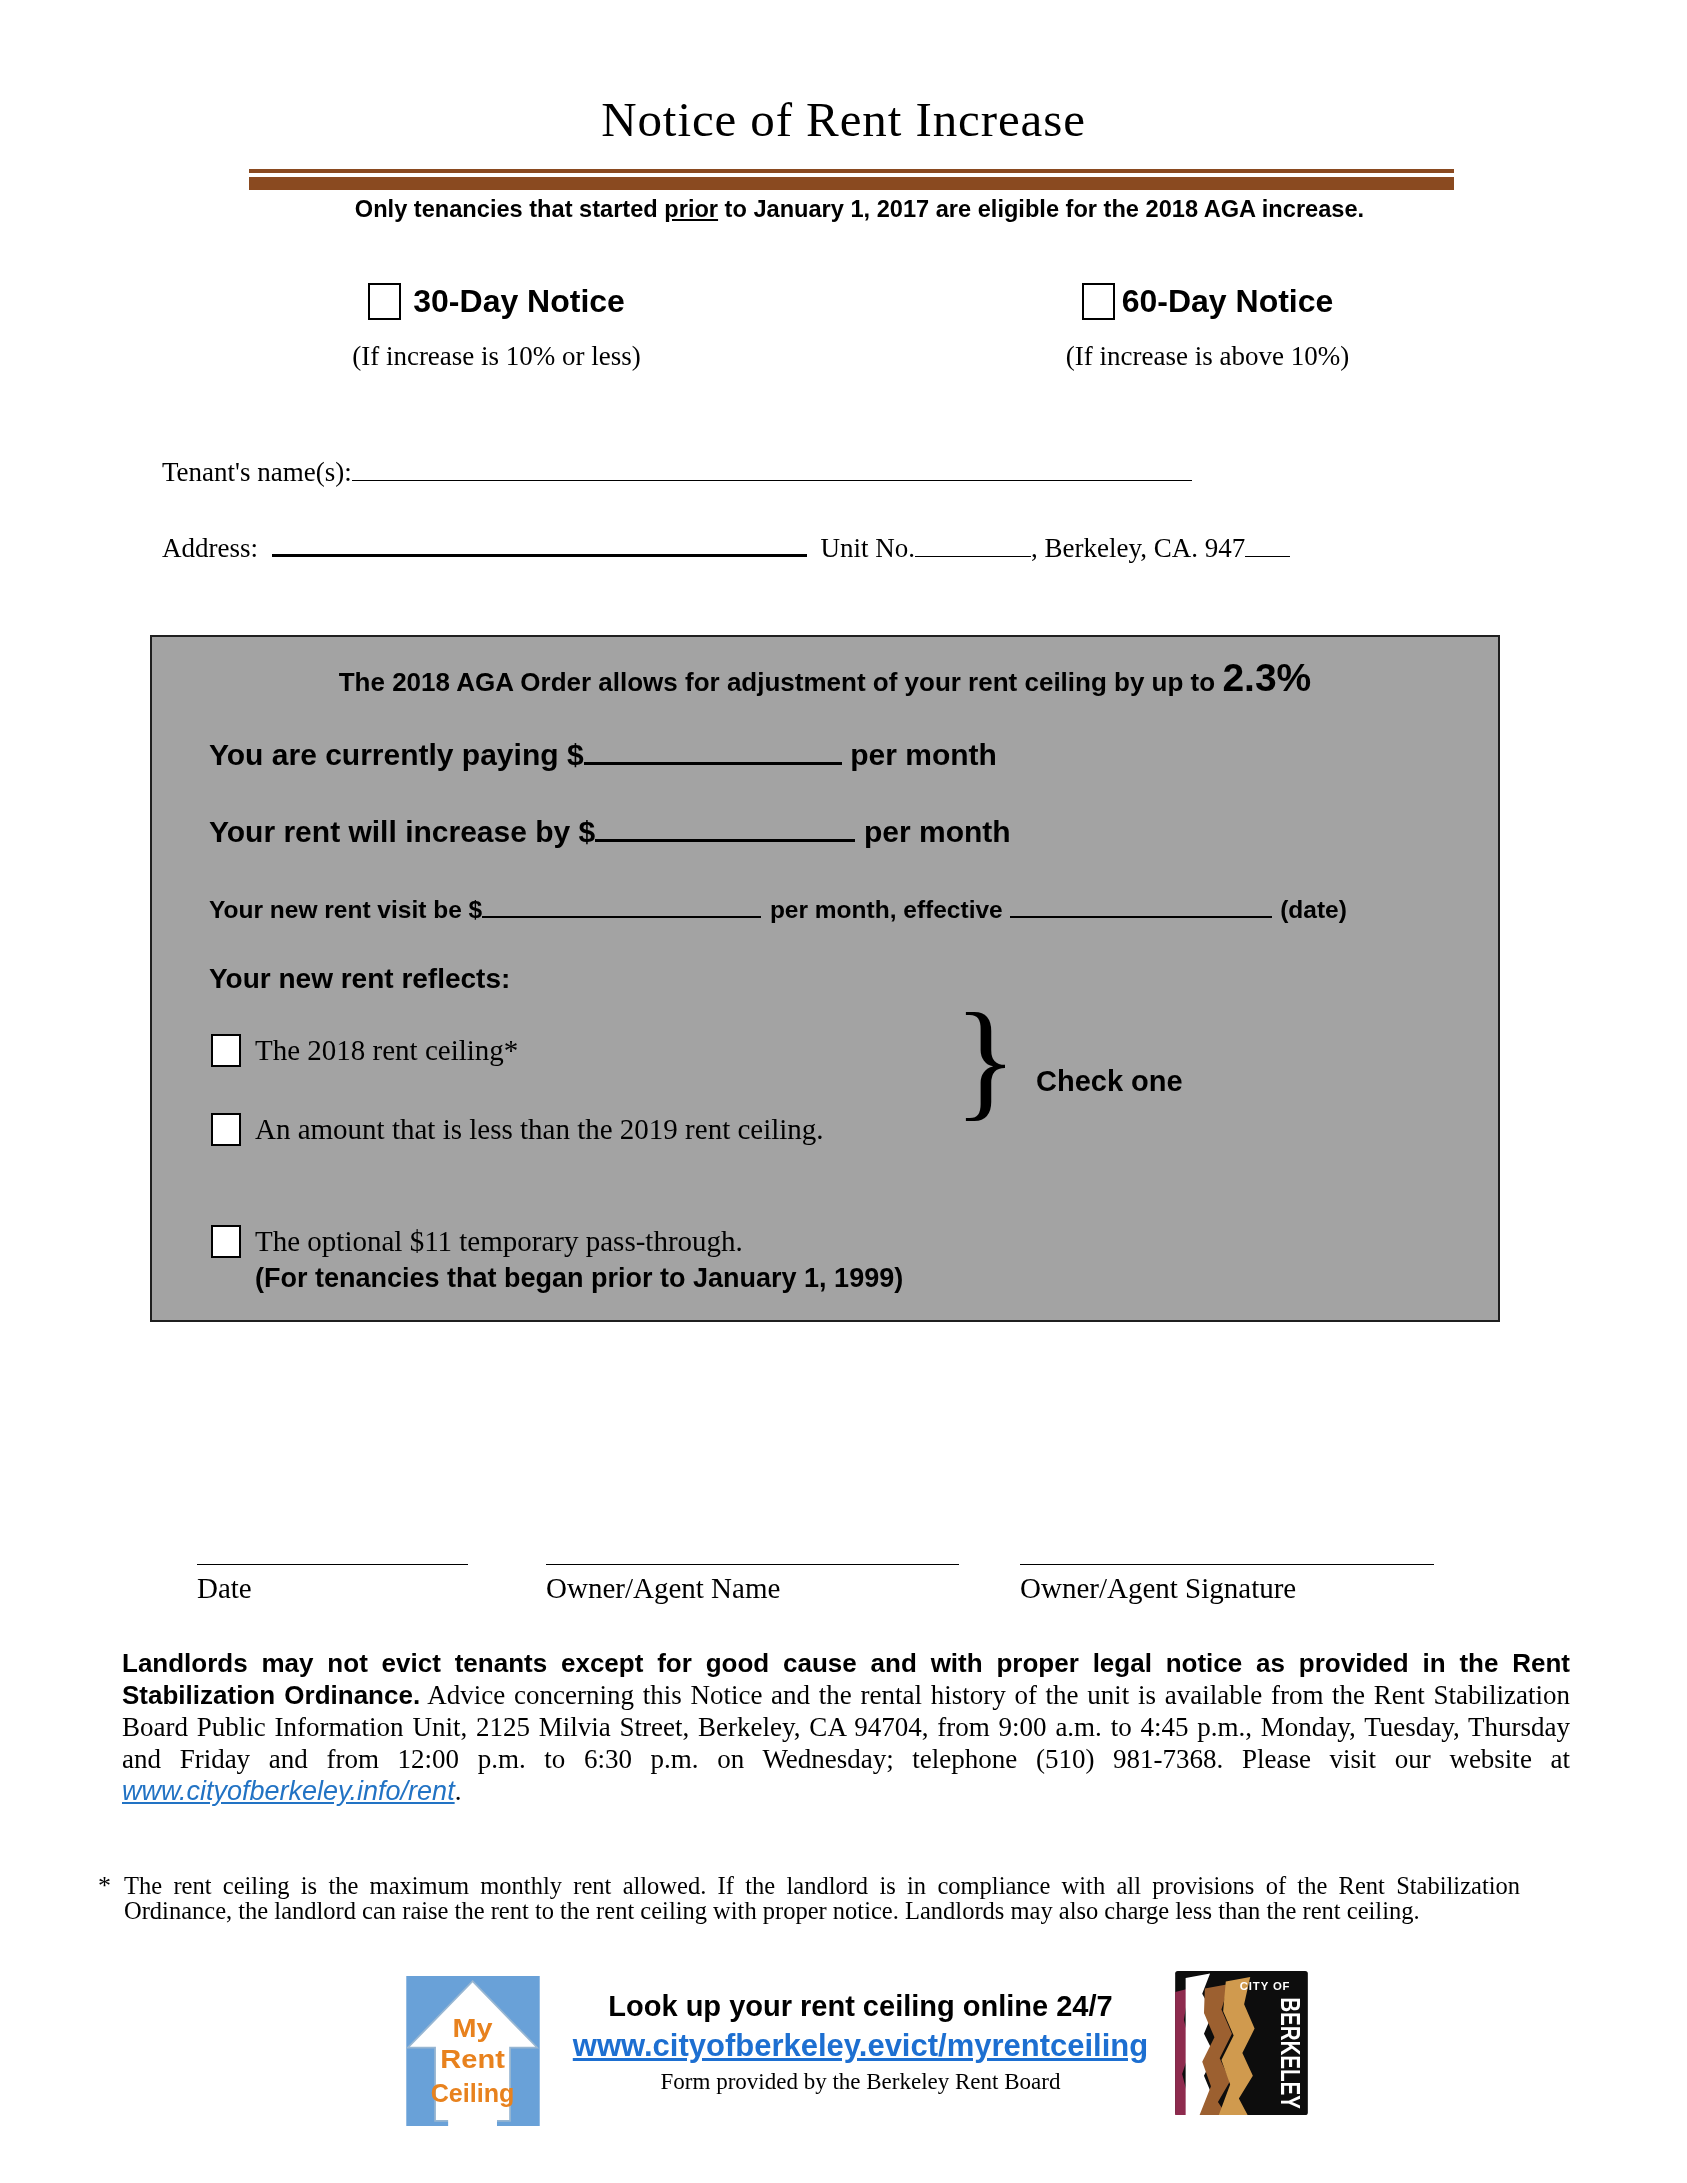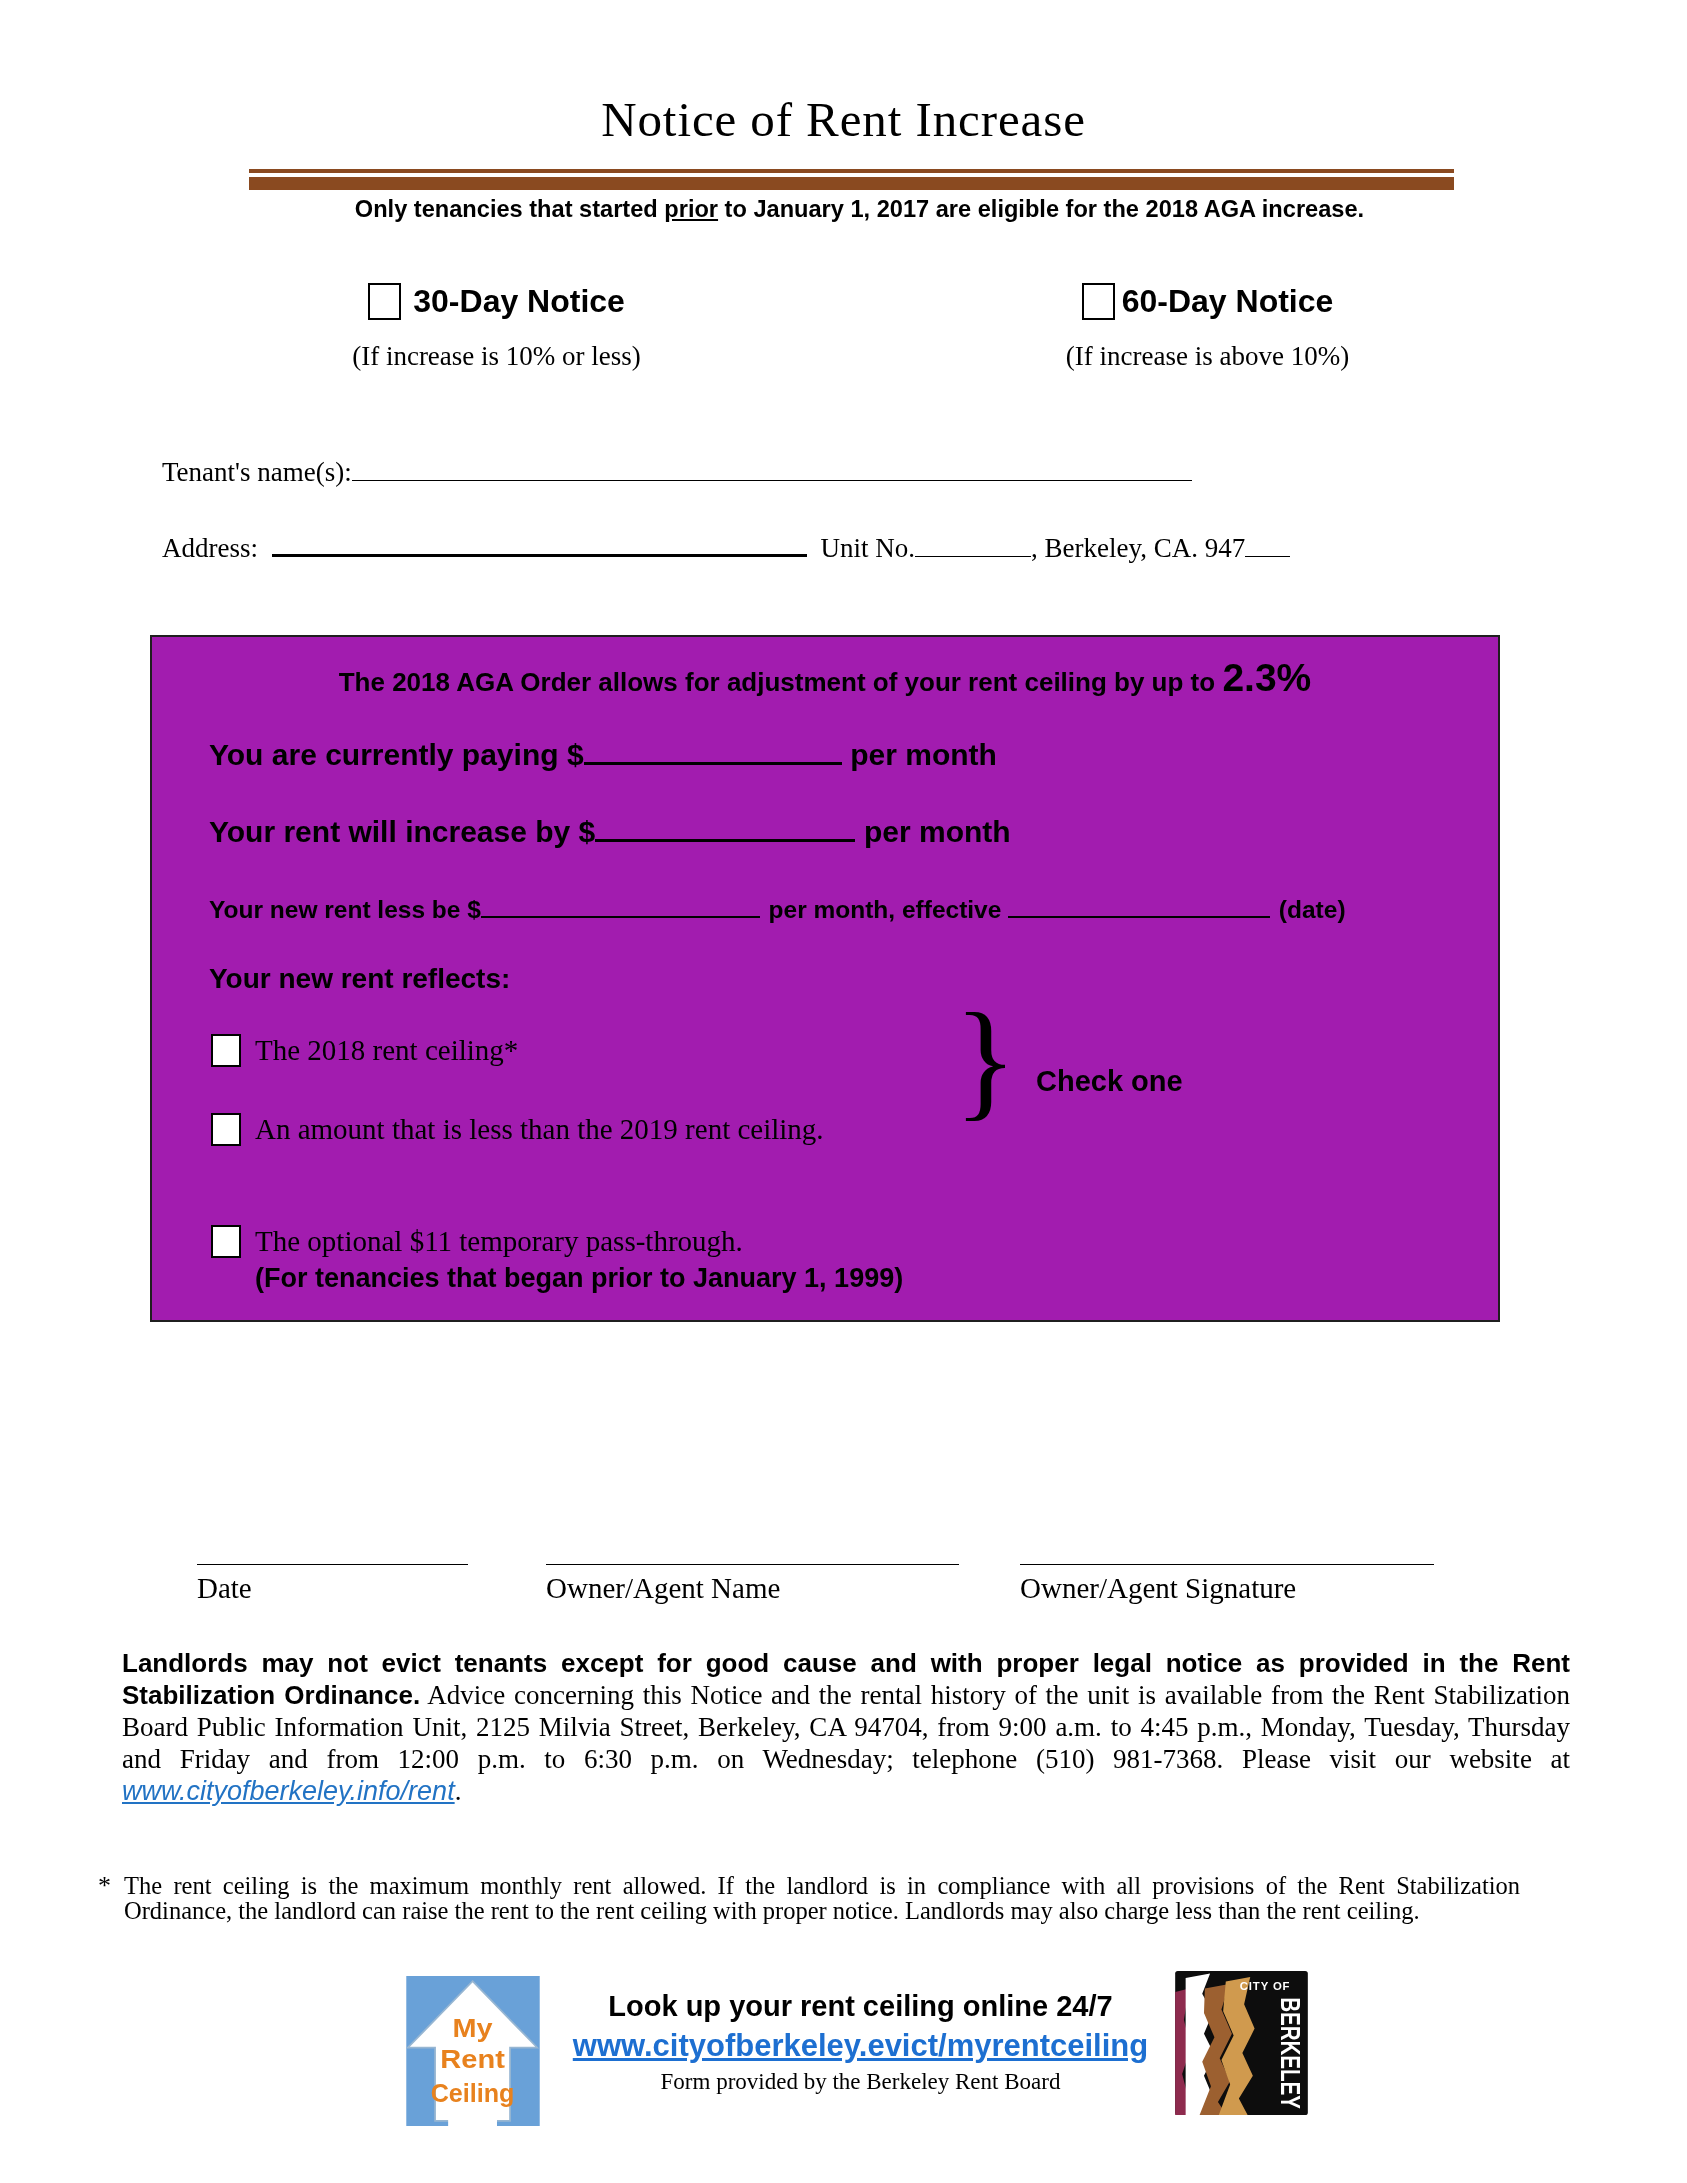--- a/index.html
+++ b/index.html
@@ -28,21 +28,21 @@
   .cbx { display:inline-block; width:33px; height:37px; border:2.6px solid #000; background:#fff; flex:none; }
   .cbx.sm { width:30px; height:33px; }
 
   
   .blank { display:inline-block; height:1em; border-bottom:1.7px solid #000; vertical-align:baseline; }
   .t4 { border-bottom-width:3.5px; }
   .tenant-line  { left:162px; top:454px; font-size:27px; }
   .address-line { left:162px; top:530px; font-size:27px; }
 
   
-  .aga-box { left:150px; top:635px; width:1350px; height:687px; border:2.6px solid #1f1f1f; background:#a21caf; }
+  .aga-box { left:150px; top:635px; width:1350px; height:687px; border:2.6px solid #1f1f1f; background:#a3a3a3; }
   .aga-box > div { position:absolute; }
   .aga-head { top:19px; left:0; width:100%; text-align:center; font-size:26px; font-weight:bold; font-family:"Liberation Sans", sans-serif; }
   .aga-head .pct { font-size:39px; }
   .aga-line { left:57px; font-family:"Liberation Sans", sans-serif; font-weight:bold; font-size:30px; white-space:nowrap; }
   .aga-line .blank { border-bottom-width:3.5px; margin-right:8.7px; }
   .aga-line3 { font-size:24.5px; }
   .aga-line3 .blank { border-bottom-width:2.6px; }
   .reflects { left:57px; top:326px; font-family:"Liberation Sans", sans-serif; font-weight:bold; font-size:28px; }
   .box-opt { left:59px; display:flex; align-items:flex-end; font-size:29px; }
   .box-opt .cbx { margin-right:14px; }
@@ -111,21 +111,21 @@
 
   <div class="aga-line" style="top:98px;">
     <span>You are currently paying $</span><span class="blank" style="width:258px;"></span><span>per month</span>
   </div>
 
   <div class="aga-line" style="top:175px;">
     <span>Your rent will increase by $</span><span class="blank" style="width:260px;"></span><span>per month</span>
   </div>
 
   <div class="aga-line aga-line3" style="top:256px;">
-    <span>Your new rent less be $</span><span class="blank" style="width:279px;"></span><span>per month, effective</span>
+    <span>Your new rent visit be $</span><span class="blank" style="width:279px;"></span><span>per month, effective</span>
     <span class="blank" style="width:262px;"></span><span>(date)</span>
   </div>
 
   <div class="reflects">Your new rent reflects:</div>
 
   <div class="box-opt serif" style="top:397px;">
     <span class="cbx sm"></span>
     <span>The 2018 rent ceiling*</span>
   </div>
 

